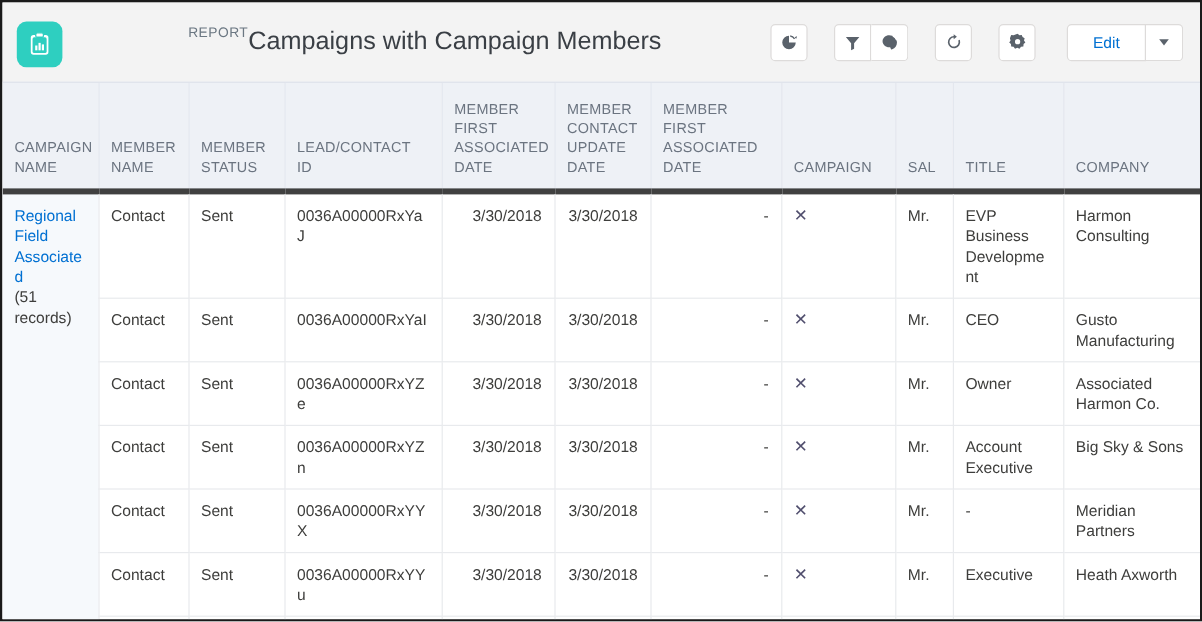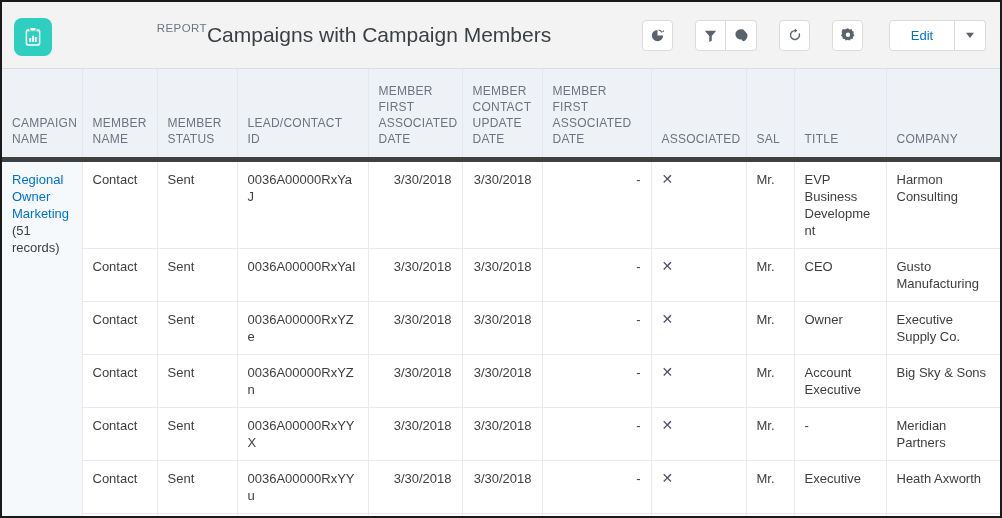--- a/index.html
+++ b/index.html
@@ -264,29 +264,29 @@
       </colgroup>
       <thead>
         <tr>
           <th>CAMPAIGN NAME</th>
           <th>MEMBER NAME</th>
           <th>MEMBER STATUS</th>
           <th>LEAD/CONTACT ID</th>
           <th>MEMBER FIRST ASSOCIATED DATE</th>
           <th>MEMBER CONTACT UPDATE DATE</th>
           <th>MEMBER FIRST ASSOCIATED DATE</th>
-          <th>ASSOCIATED</th>
+          <th>CAMPAIGN</th>
           <th>SAL</th>
           <th class="num">TITLE</th>
           <th class="num">COMPANY</th>
         </tr>
       </thead>
       <tbody>
           <tr>
-            <td class="group-cell" rowspan="7"><a>Regional Owner Marketing</a><div>(51 records)</div></td>
+            <td class="group-cell" rowspan="7"><a>Regional Field Associated</a><div>(51 records)</div></td>
             <td>Contact</td>
             <td>Sent</td>
             <td>0036A00000RxYaJ</td>
             <td class="num">3/30/2018</td>
             <td class="num">3/30/2018</td>
             <td class="num">-</td>
             <td><span class="xmark">✕</span></td>
             <td>Mr.</td>
             <td>EVP Business Development</td>
             <td>Harmon Consulting</td>
@@ -306,21 +306,21 @@
           <tr>
             <td>Contact</td>
             <td>Sent</td>
             <td>0036A00000RxYZe</td>
             <td class="num">3/30/2018</td>
             <td class="num">3/30/2018</td>
             <td class="num">-</td>
             <td><span class="xmark">✕</span></td>
             <td>Mr.</td>
             <td>Owner</td>
-            <td>Executive Supply Co.</td>
+            <td>Associated Harmon Co.</td>
           </tr>
           <tr>
             <td>Contact</td>
             <td>Sent</td>
             <td>0036A00000RxYZn</td>
             <td class="num">3/30/2018</td>
             <td class="num">3/30/2018</td>
             <td class="num">-</td>
             <td><span class="xmark">✕</span></td>
             <td>Mr.</td>

